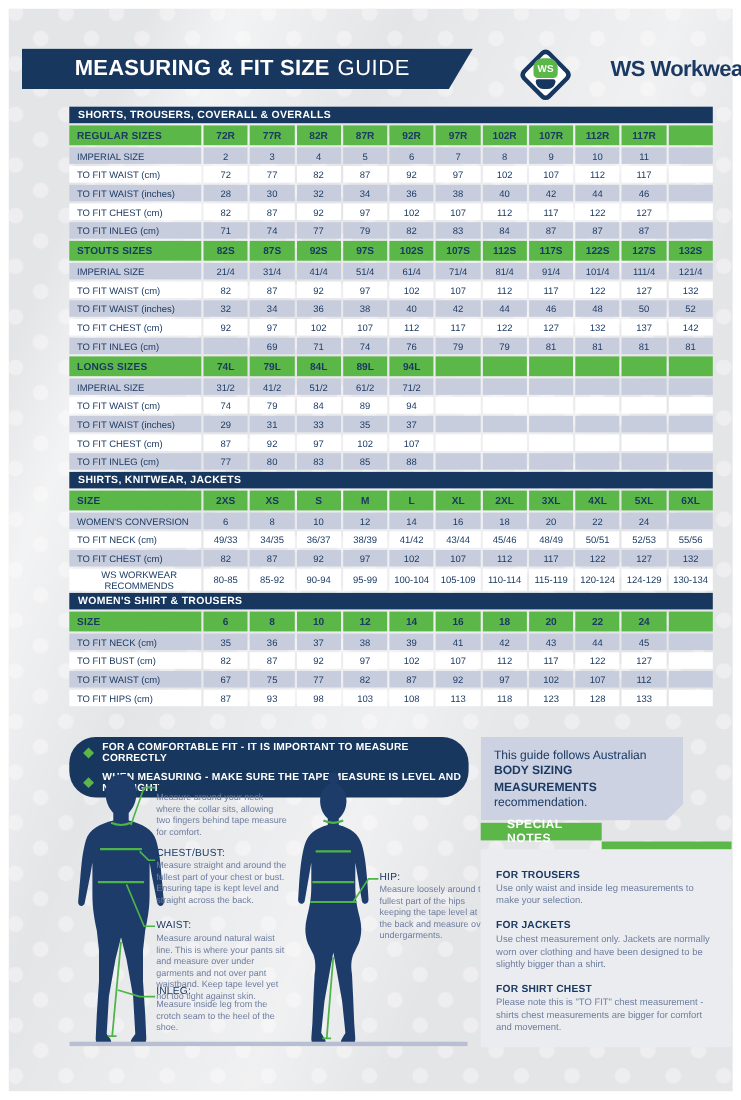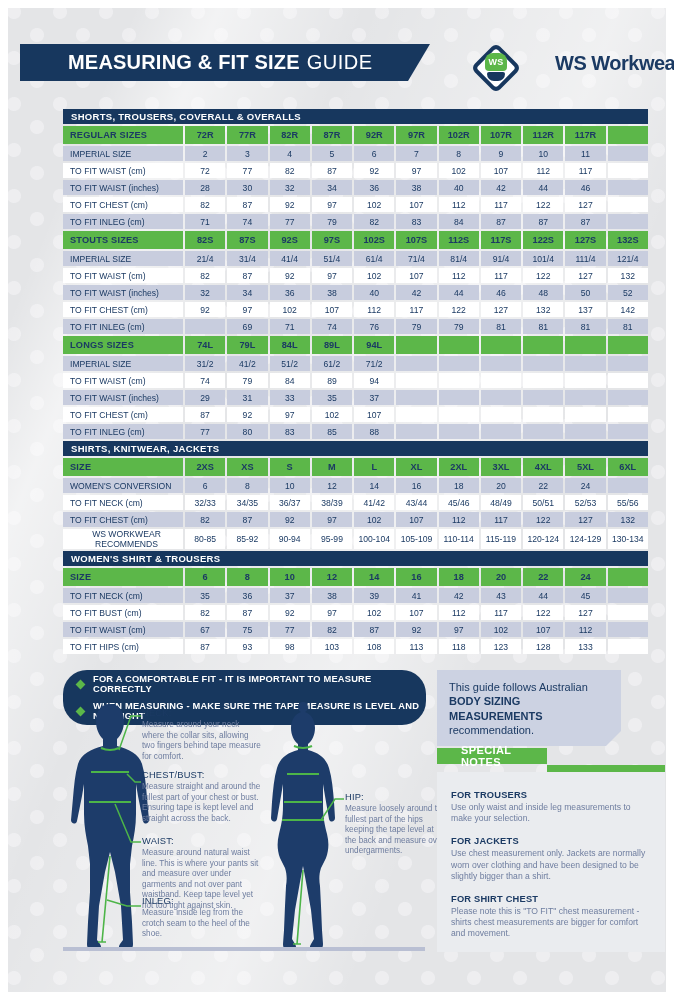--- a/index.html
+++ b/index.html
@@ -58,21 +58,21 @@
   .logo .goggles{
     position:absolute;left:19px;top:32px;width:18px;height:9px;background:var(--navy);
     border-radius:2px 2px 7px 7px;
   }
   .brand{
     position:absolute;left:528px;top:52px;width:140px;
     color:var(--navy-text);font-weight:700;font-size:20px;letter-spacing:-.5px;white-space:nowrap;margin-left:27px;
   }
 
   
-  .tables{position:absolute;left:63px;top:109px;width:585px;}
+  .tables{position:absolute;left:63px;top:97px;width:585px;}
   .section-header{
     height:15px;line-height:15px;background:var(--navy);color:#fff;
     font-weight:700;font-size:9.5px;letter-spacing:.3px;padding-left:8px;margin-bottom:2px;
   }
   .t-row{display:flex;margin-bottom:2px;}
   .t-row .cell{margin-right:2px;display:flex;align-items:center;}
   .t-row .cell:last-child{margin-right:0;}
   .label-cell{flex:0 0 120px;padding-left:7px;font-size:8.6px;text-align:center;}
   .data-cell{flex:1 1 0;justify-content:center;font-size:8.6px;}
   .size-row .cell{height:18px;background:var(--green);color:var(--navy-text);font-weight:700;}
@@ -414,21 +414,21 @@
       <div class="cell data-cell">14</div>
       <div class="cell data-cell">16</div>
       <div class="cell data-cell">18</div>
       <div class="cell data-cell">20</div>
       <div class="cell data-cell">22</div>
       <div class="cell data-cell">24</div>
       <div class="cell data-cell"></div>
     </div>
     <div class="t-row data-row row-white">
       <div class="cell label-cell">TO FIT NECK (cm)</div>
-      <div class="cell data-cell">32/33</div>
+      <div class="cell data-cell">49/33</div>
       <div class="cell data-cell">34/35</div>
       <div class="cell data-cell">36/37</div>
       <div class="cell data-cell">38/39</div>
       <div class="cell data-cell">41/42</div>
       <div class="cell data-cell">43/44</div>
       <div class="cell data-cell">45/46</div>
       <div class="cell data-cell">48/49</div>
       <div class="cell data-cell">50/51</div>
       <div class="cell data-cell">52/53</div>
       <div class="cell data-cell">55/56</div>

